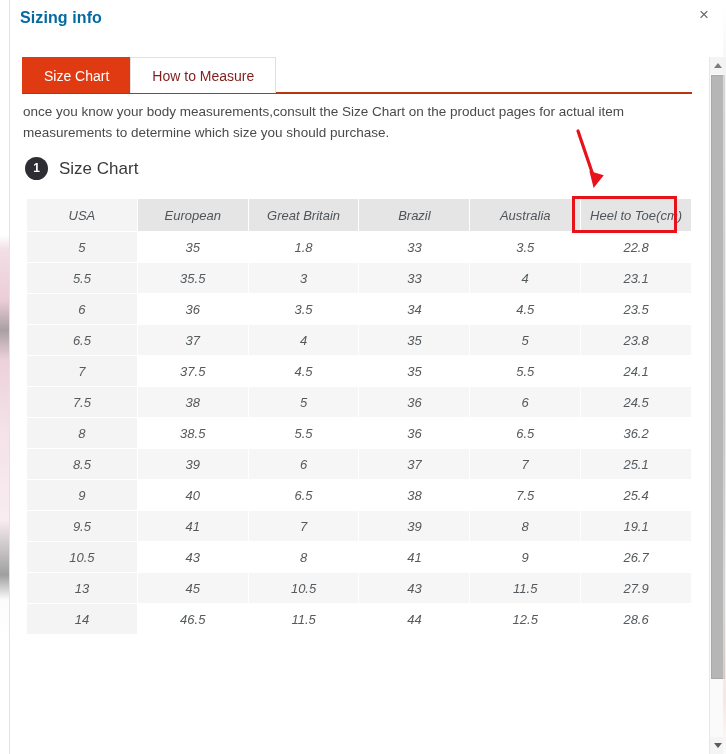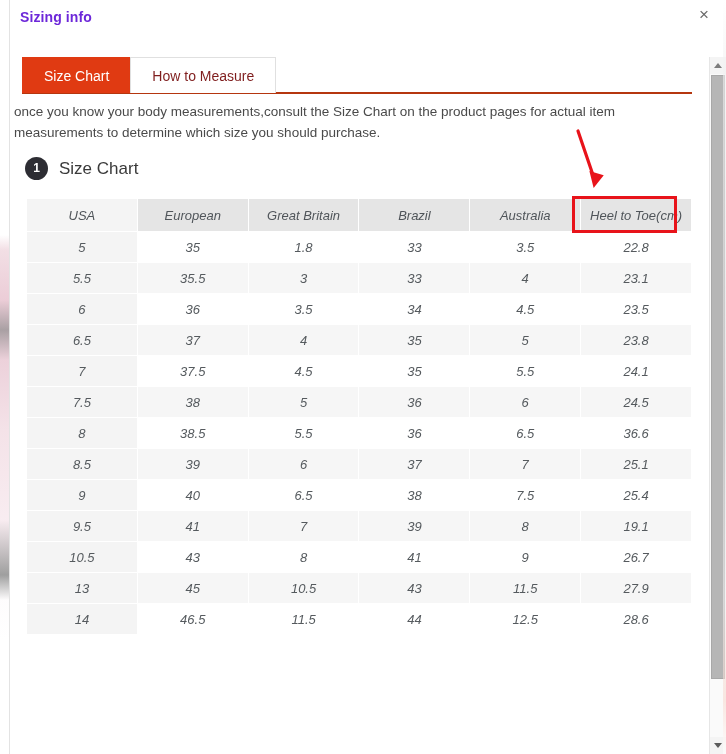--- a/index.html
+++ b/index.html
@@ -39,23 +39,23 @@
     left: 9px; top: 0;
     width: 1px; height: 754px;
     background: #e3e3e3;
     z-index: 2;
   }
 
   
   .dialog-title {
     position: absolute;
     left: 20px; top: 9px;
-    font-size: 14px;
+    font-size: 16px;
     font-weight: bold;
-    color: #6d28d9;
+    color: #0369a1;
     letter-spacing: 0.1px;
     z-index: 5;
   }
   .close-btn {
     position: absolute;
     right: 11px; top: 4px;
     width: 22px; height: 22px;
     line-height: 22px;
     text-align: center;
     font-size: 17px;
@@ -96,21 +96,21 @@
     position: absolute;
     left: 22px; top: 92px;
     width: 670px; height: 2px;
     background: #b5360f;
     z-index: 5;
   }
 
   
   .description {
     position: absolute;
-    left: 14px; top: 101px;
+    left: 23px; top: 101px;
     width: 640px;
     font-size: 13.5px;
     line-height: 21px;
     color: #4a4a4a;
     z-index: 5;
   }
 
   
   .section-head {
     position: absolute;
@@ -339,21 +339,21 @@
             <td>36</td>
             <td>6</td>
             <td>24.5</td>
           </tr>
           <tr>
             <td>8</td>
             <td>38.5</td>
             <td>5.5</td>
             <td>36</td>
             <td>6.5</td>
-            <td>36.6</td>
+            <td>36.2</td>
           </tr>
           <tr>
             <td>8.5</td>
             <td>39</td>
             <td>6</td>
             <td>37</td>
             <td>7</td>
             <td>25.1</td>
           </tr>
           <tr>

